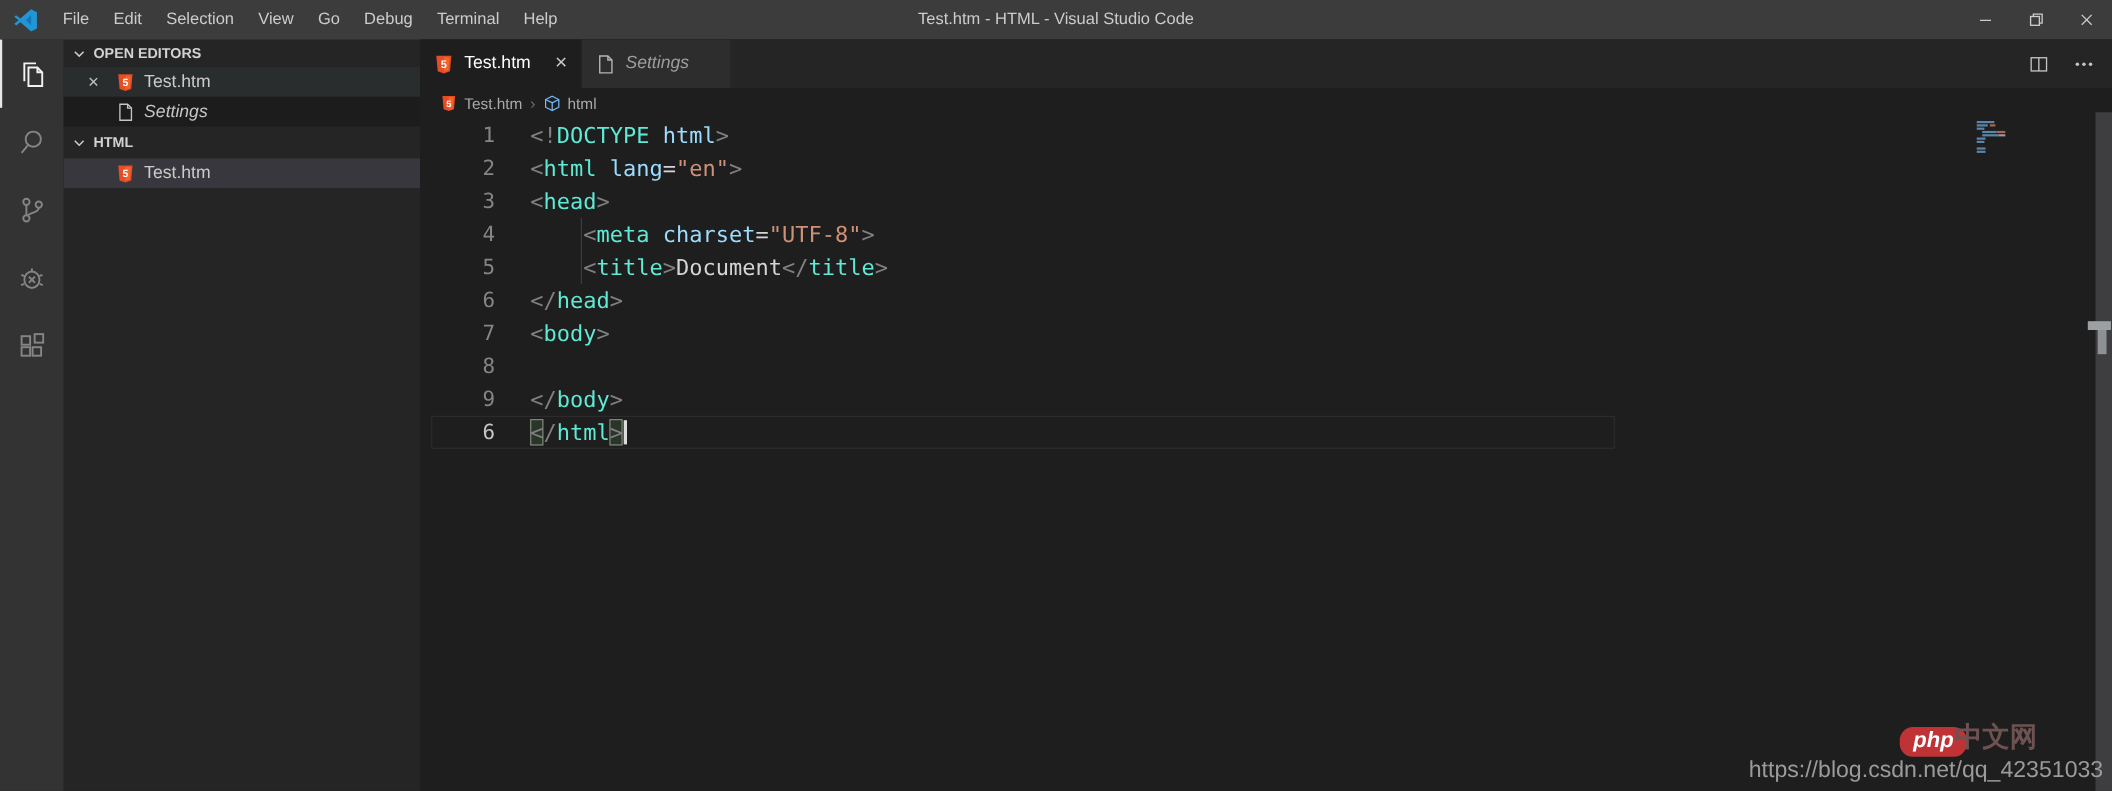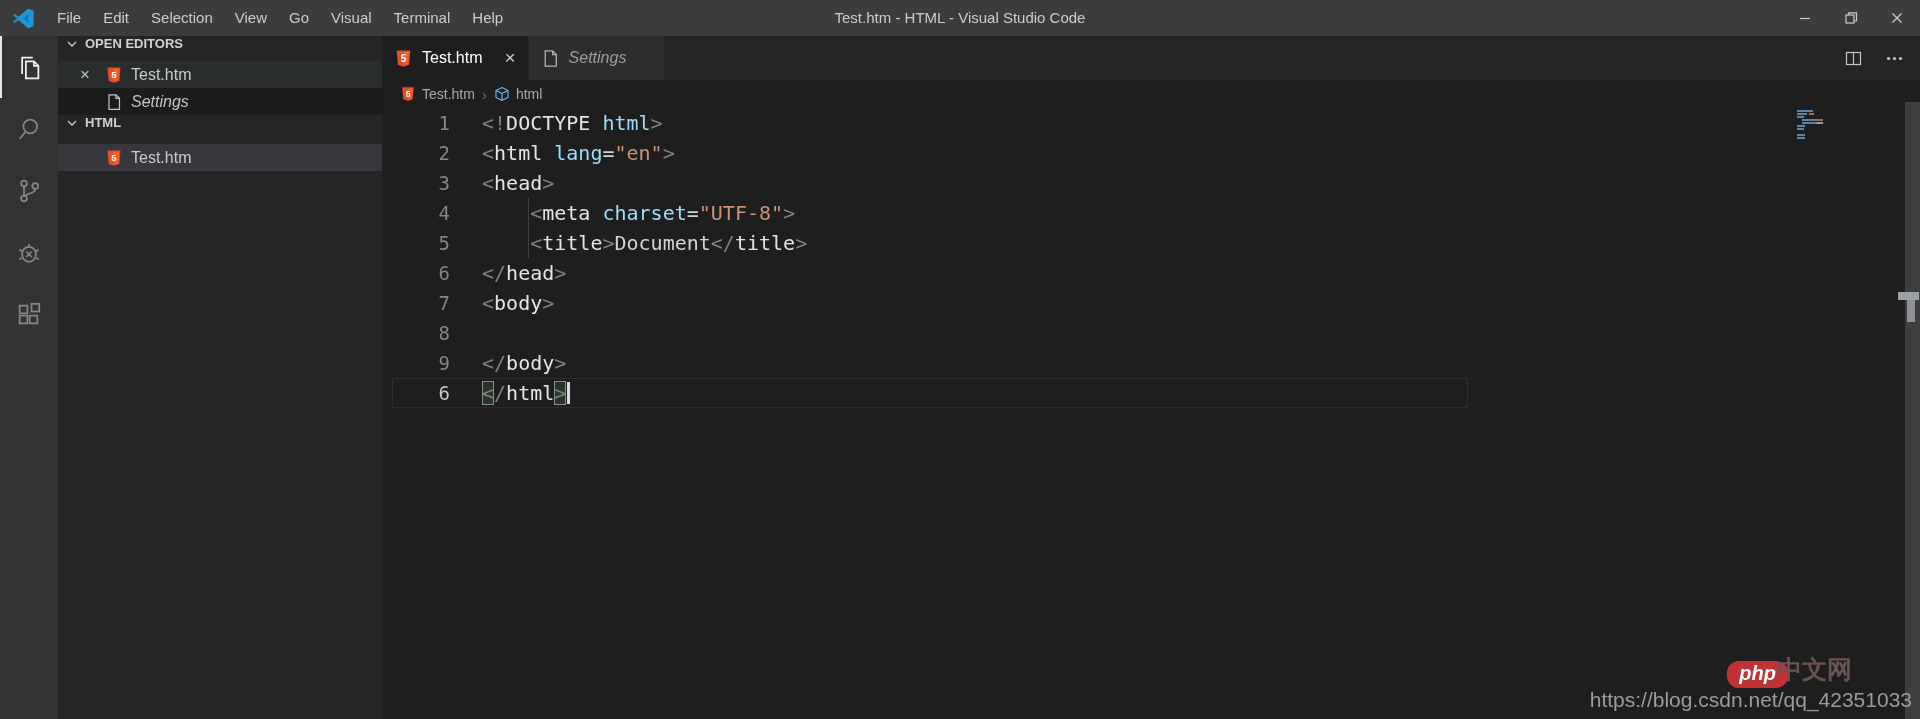--- a/index.html
+++ b/index.html
@@ -26,21 +26,21 @@
   
   .activitybar { width:58px; background:#333333; flex:none; }
   .ab-item { height:62px; display:flex; align-items:center; justify-content:center; position:relative; }
   .ab-item svg { stroke:#858585; }
   .ab-item.active svg { stroke:#f2f2f2; }
   .ab-item.active::before { content:""; position:absolute; left:0; top:0; bottom:0; width:2px; background:#e7e7e7; }
 
   
   .sidebar { width:324px; background:#252526; flex:none; }
   .sidebar-title { height:46px; line-height:48px; padding-left:20px; font-size:13px; color:#bbbbbb; letter-spacing:.6px; }
-  .sec-header { height:25px; display:flex; align-items:flex-start; padding-left:6px; font-size:13px; font-weight:bold; color:#d2d2d2; }
+  .sec-header { height:25px; display:flex; align-items:center; padding-left:6px; font-size:13px; font-weight:bold; color:#d2d2d2; }
   .sec-header .chev { width:16px; height:16px; margin-right:5px; display:flex; align-items:center; justify-content:center; }
   .sb-row { height:27px; display:flex; align-items:center; font-size:16px; color:#cccccc; }
   .sb-row .file-ic { width:18px; height:18px; margin-right:8px; flex:none; }
   .row-openhover { background:#2a2d2e; padding-left:20px; }
   .row-openhover .close-x { width:14px; margin-right:13px; color:#c0c0c0; font-size:17px; line-height:14px; text-align:center; }
   .row-settings { background:#1c1c1d; padding-left:47px; }
   .row-settings .lbl { font-style:italic; color:#c5c5c5; }
   .row-tree { background:#37373d; padding-left:47px; }
   .sec-html-header { height:29px; }
 
@@ -62,21 +62,21 @@
   .bc-item { display:flex; align-items:center; }
 
   
   .code-area { flex:1; position:relative; font-family:"DejaVu Sans Mono","Liberation Mono",monospace; font-size:20px; }
   .code-row { height:30px; line-height:30px; display:flex; position:relative; }
   .gutter { width:68px; text-align:right; color:#858585; flex:none; font-size:19px; }
   .cur .gutter { color:#c6c6c6; }
   .line-content { margin-left:32px; white-space:pre; color:#d4d4d4; }
   .tok { white-space:pre; }
   .tok-punct { color:#808080; }
-  .tok-tag { color:#e5e5e5;margin-top:34px; }
+  .tok-tag { color:#5eead4;margin-top:34px; }
   .tok-attr { color:#9cdcfe; }
   .tok-str { color:#ce9178; }
   .tok-plain { color:#d4d4d4; }
   .bm { outline:1px solid #878f87; outline-offset:-1px; background:rgba(70,110,70,.30); }
   .caret { display:inline-block; width:3px; height:22px; background:#dddddd; vertical-align:-4px; margin-left:1px; }
   .current-line-box { position:absolute; left:10px; top:0; width:1076px; height:30px; border:1px solid #2d2d2d; pointer-events:none; }
   .indent-guide { position:absolute; left:146px; top:90px; width:1px; height:60px; background:#404040; }
 
   
   .minimap { position:absolute; left:1415px; top:2px; width:100px; }
@@ -101,21 +101,21 @@
   <svg class="vscode-logo" viewBox="0 0 24 24">
     <polygon fill="#2196d6" points="17,1.5 22.5,4.2 22.5,19.8 17,22.5 6.8,13.7 2.8,16.8 1,15.3 5.2,12 1,8.7 2.8,7.2 6.8,10.3"></polygon>
     <polygon fill="#1478b8" points="17,7 12,12 17,17"></polygon>
   </svg>
   <div class="menubar">
     <span class="menu-item">File</span>
     <span class="menu-item">Edit</span>
     <span class="menu-item">Selection</span>
     <span class="menu-item">View</span>
     <span class="menu-item">Go</span>
-    <span class="menu-item">Visual</span>
+    <span class="menu-item">Debug</span>
     <span class="menu-item">Terminal</span>
     <span class="menu-item">Help</span>
   </div>
   <div class="win-title">Test.htm - HTML - Visual Studio Code</div>
   <div class="win-controls">
     <div class="win-btn">
       <svg width="16" height="16" viewBox="0 0 16 16">
           <line x1="3" y1="8.5" x2="13" y2="8.5" stroke="#cccccc" stroke-width="1.2"></line>
         </svg>
     </div>

